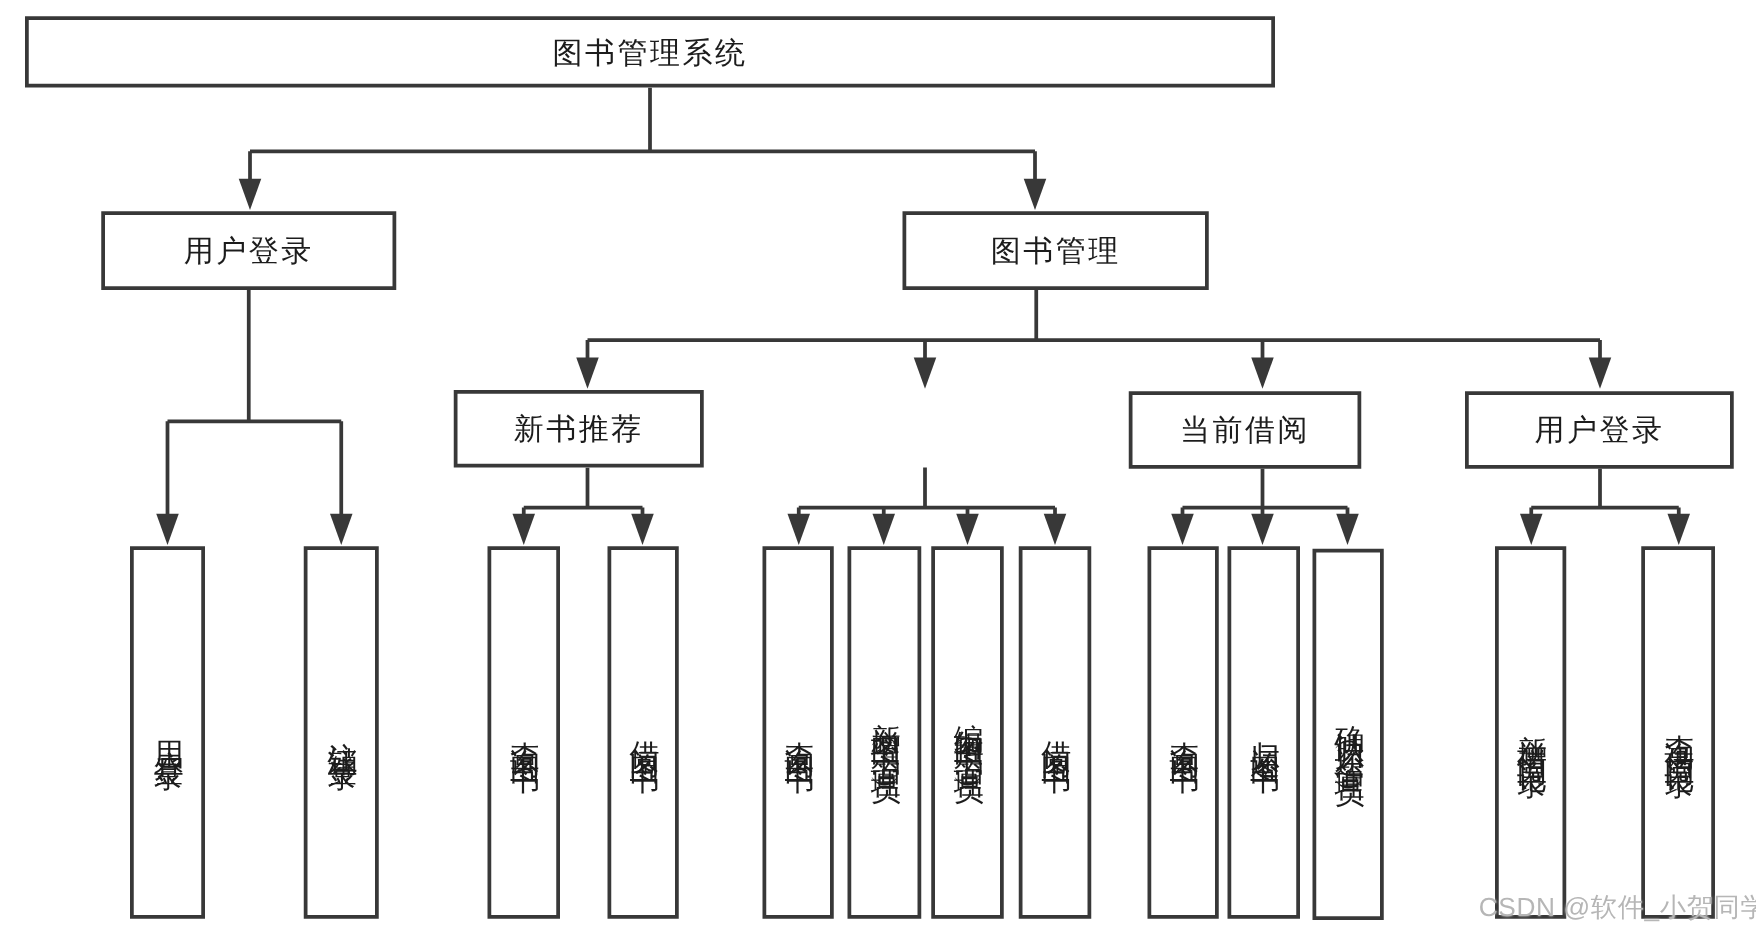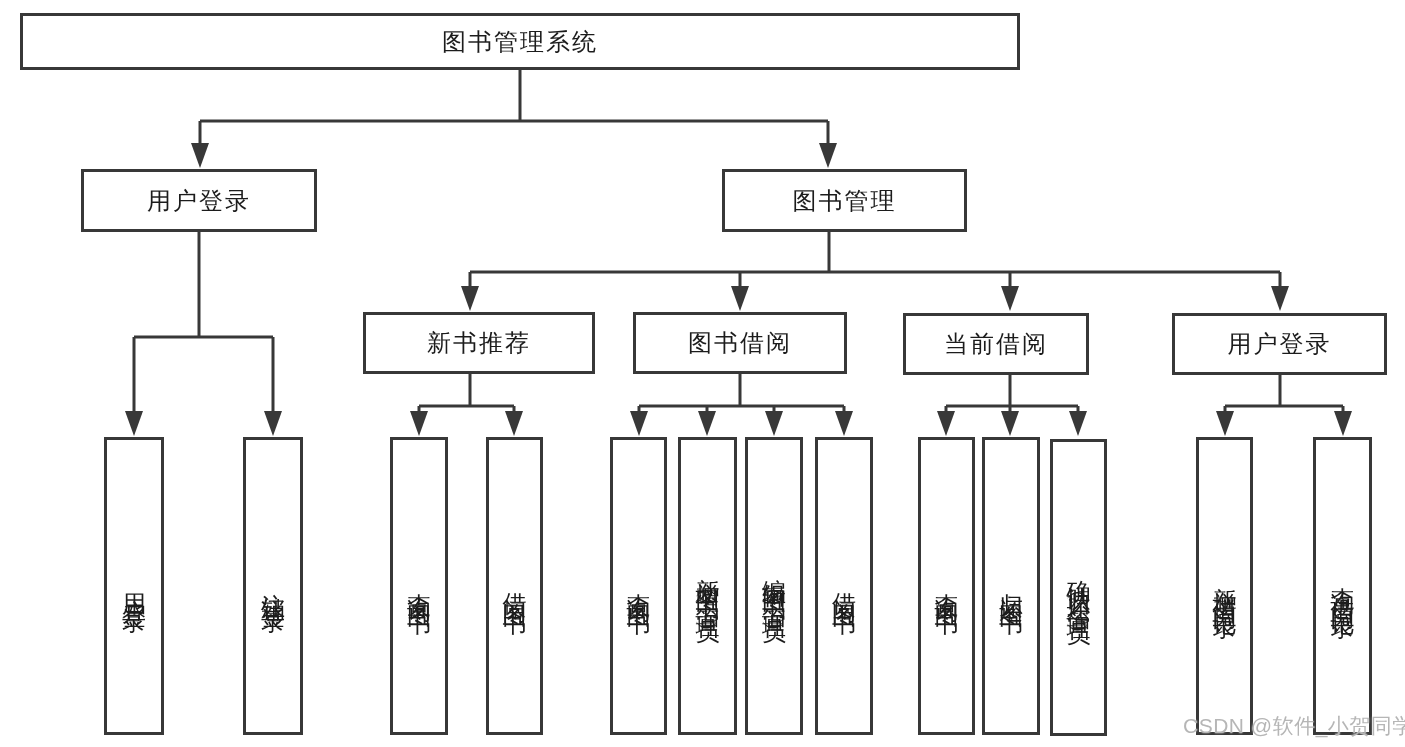--- a/index.html
+++ b/index.html
@@ -103,22 +103,21 @@
       <polygon points="1225,436 1216,411 1234,411"></polygon>
       <polygon points="1343,436 1334,411 1352,411"></polygon>
     </g>
   </svg>
 
   <div class="node" style="left:20px; top:13px; width:1000px; height:57px;">图书管理系统</div>
 
   <div class="node" style="left:81px; top:169px; width:236px; height:63px;">用户登录</div>
   <div class="node" style="left:712px; top:169px; width:245px; height:63px;margin-left:10px;">图书管理</div>
 
-  <div class="node" style="left:363px; top:312px; width:232px; height:62px;">新书推荐</div>
-  <div class="node" style="left:633px; top:312px; width:214px; height:62px;">图书借阅</div>
+  <div class="node" style="left:363px; top:312px; width:200px; height:62px;">新书推荐</div>
   <div class="node" style="left:903px; top:313px; width:186px; height:62px;">当前借阅</div>
   <div class="node" style="left:1172px; top:313px; width:215px; height:62px;">用户登录</div>
 
   <div class="node vert" style="left:104px; top:437px; width:60px; height:298px;">用户登录</div>
   <div class="node vert" style="left:243px; top:437px; width:60px; height:298px;">注销登录</div>
 
   <div class="node vert" style="left:390px; top:437px; width:58px; height:298px;">查询图书</div>
   <div class="node vert" style="left:486px; top:437px; width:57px; height:298px;">借阅图书</div>
 
   <div class="node vert" style="left:610px; top:437px; width:57px; height:298px;">查询图书</div>

